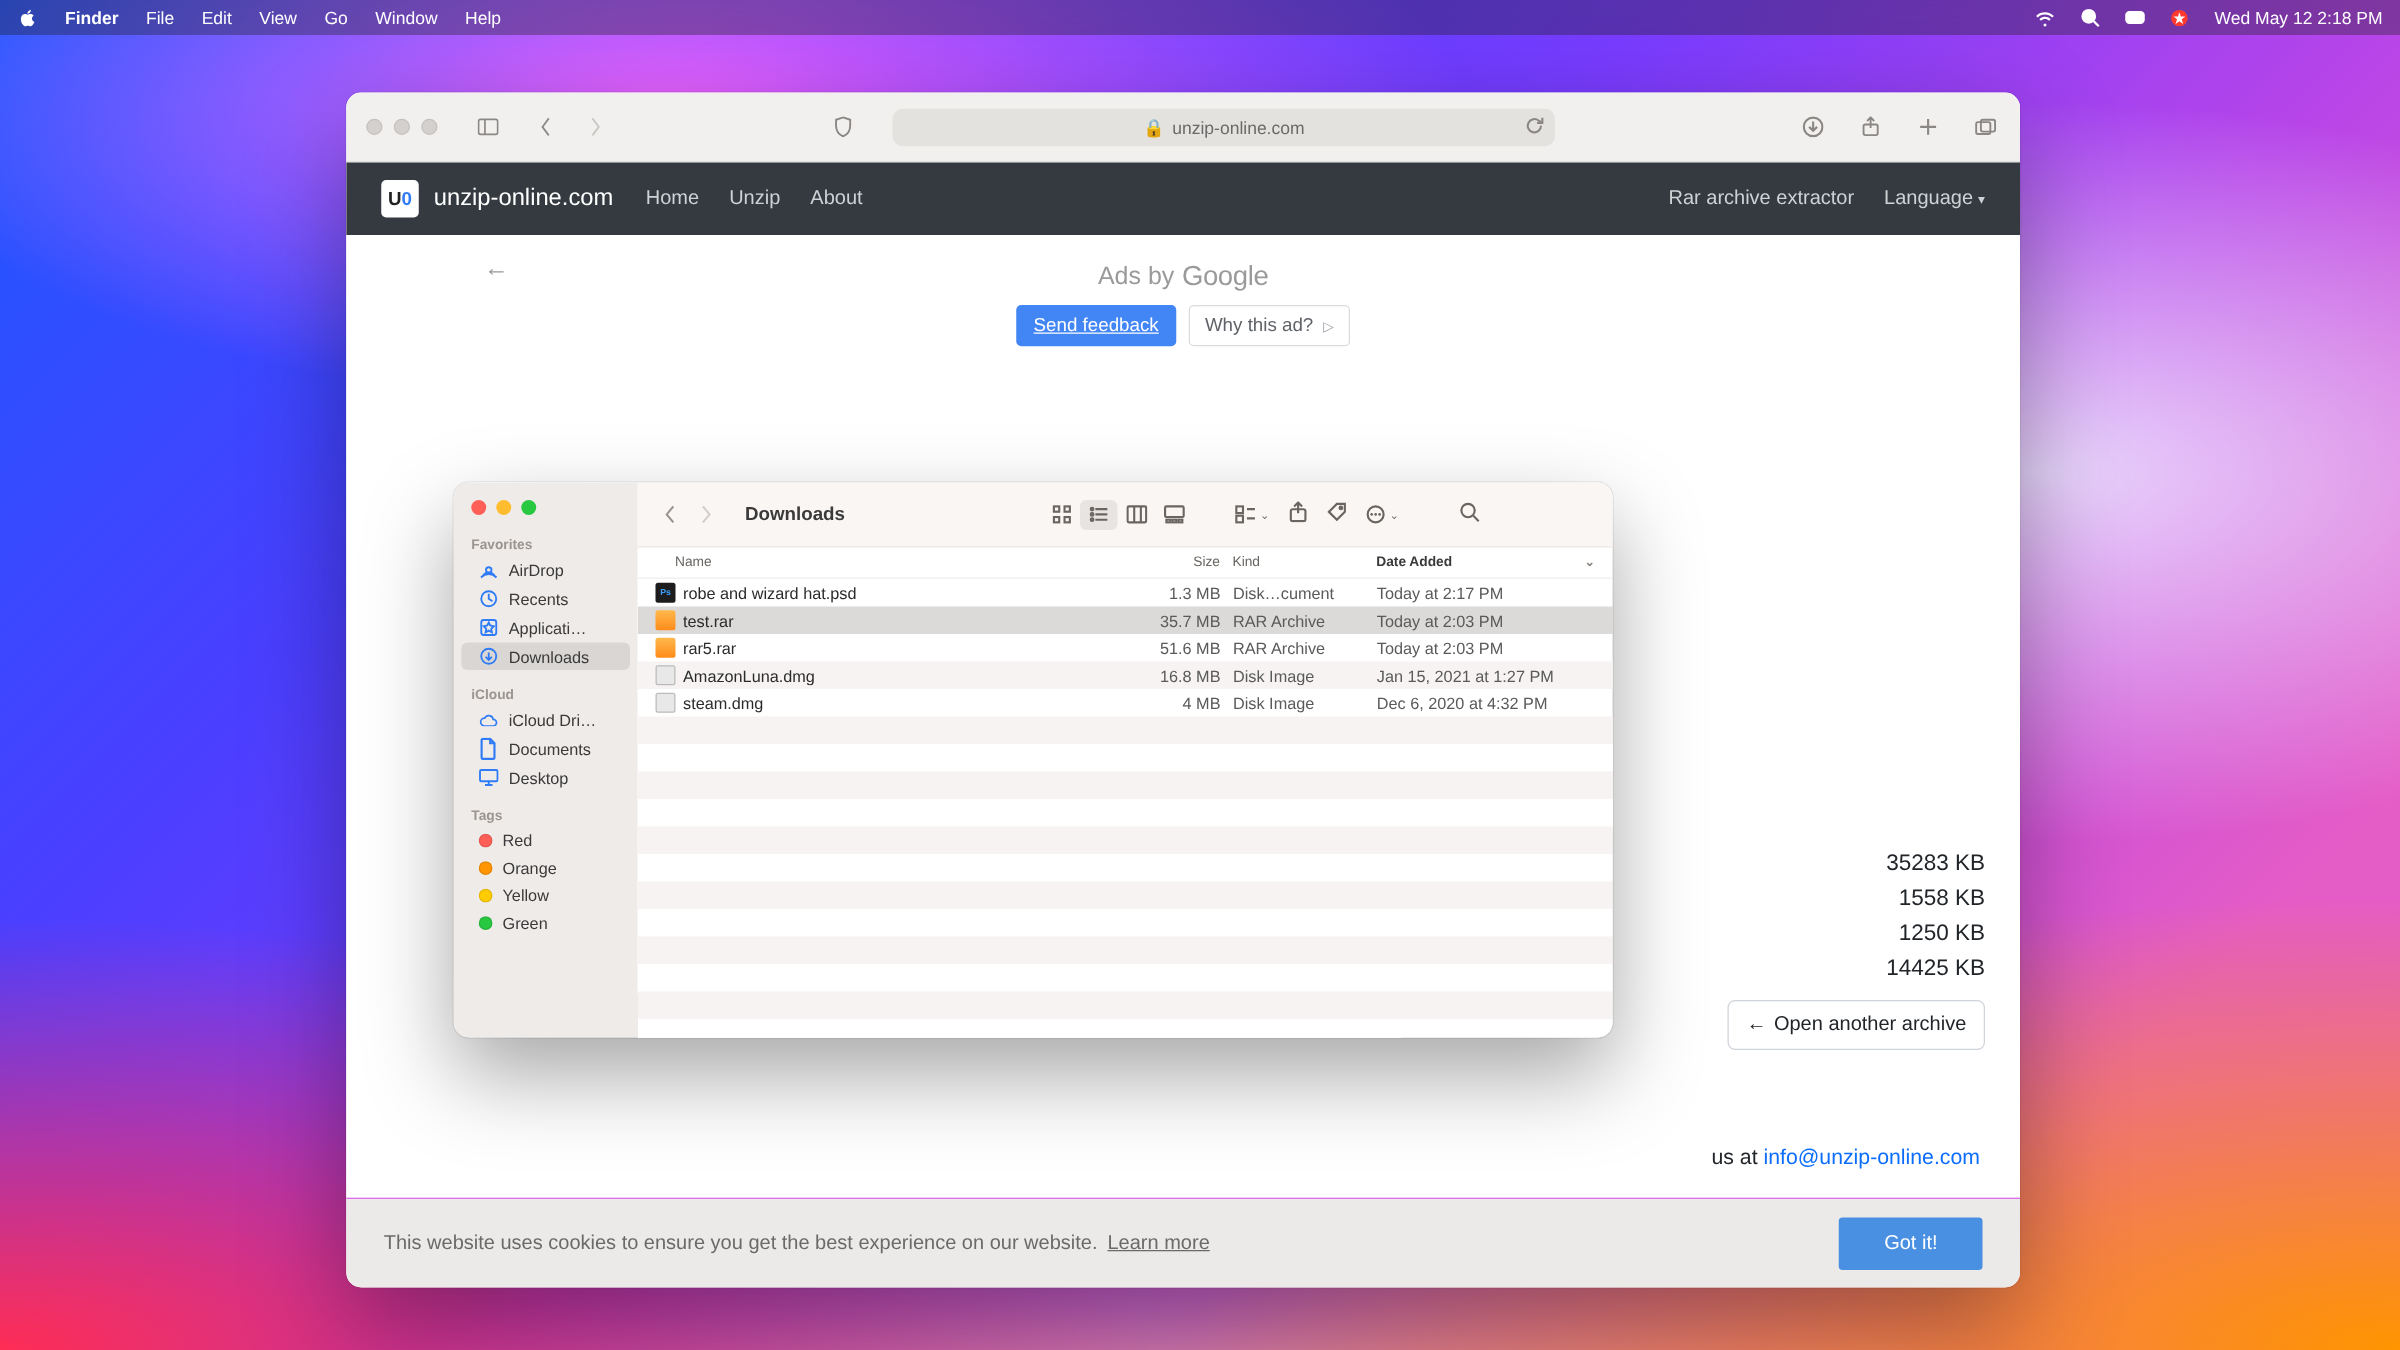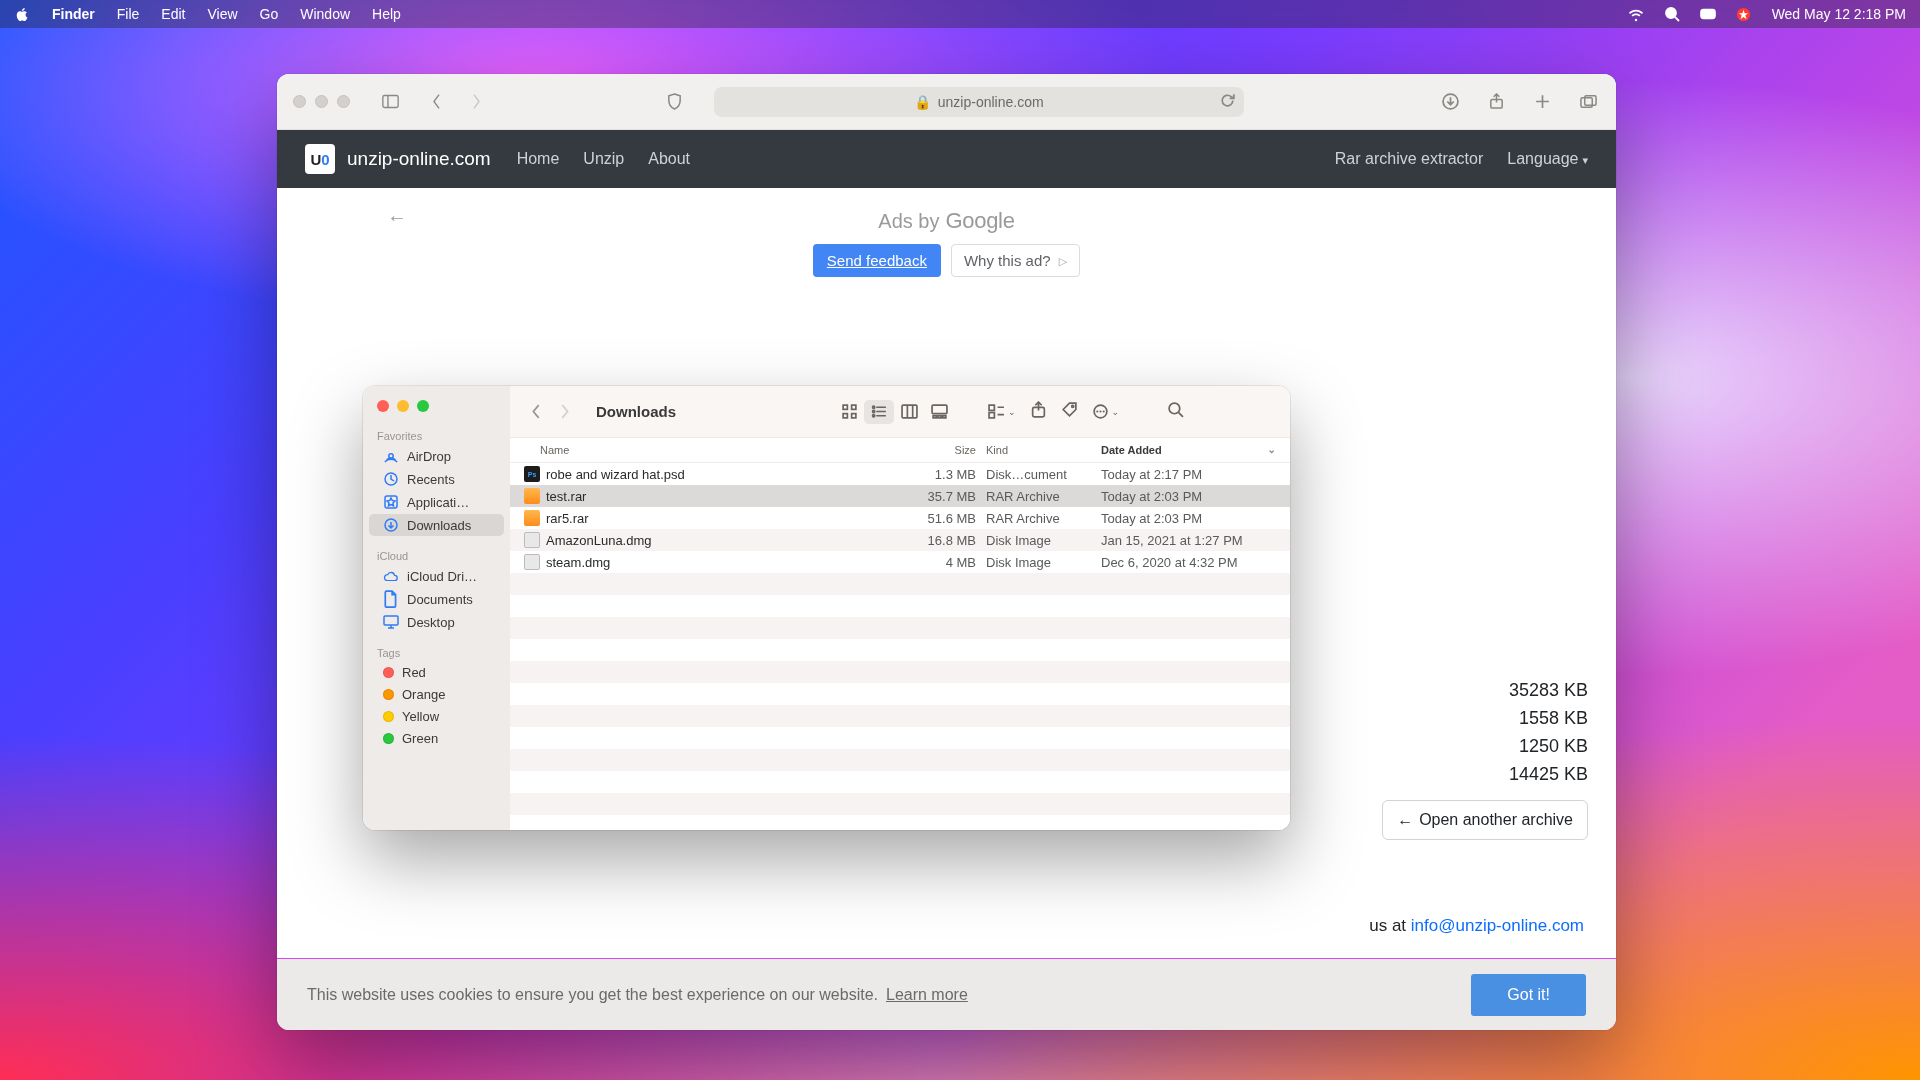--- a/index.html
+++ b/index.html
@@ -102,21 +102,21 @@
 .finder {
   position:absolute; left:363px; top:386px; width:927px; height:444px;
   background:#fff; border-radius:12px; overflow:hidden;
   box-shadow: 0 30px 70px rgba(0,0,0,.35), 0 0 0 1px rgba(0,0,0,.08);
   display:flex;
 }
 .finder-sidebar { width:147px; background:rgba(238,234,232,.95); backdrop-filter:blur(20px); padding:14px 0 0 0; font-size:13px; color:#3a3a3a; position:relative;}
 .finder-sidebar .traffic { display:flex; gap:8px; padding-left:14px; margin-bottom:14px;}
 .finder-sidebar .traffic span { width:12px;height:12px;border-radius:50%;}
 .t-close{background:#ff5f57;} .t-min{background:#febc2e;} .t-max{background:#28c840;}
-.fs-section { color:#9a9590; font-size:11px; font-weight:400; padding:4px 14px 2px;}
+.fs-section { color:#9a9590; font-size:11px; font-weight:700; padding:4px 14px 2px;}
 .fs-item { display:flex; align-items:center; gap:8px; padding:3px 10px 3px 14px; margin:1px 6px; border-radius:5px; color:#3a3a3a; white-space:nowrap; overflow:hidden; text-overflow:ellipsis;}
 .fs-item.selected { background:rgba(0,0,0,.09);}
 .fs-item .ic { width:16px;height:16px;display:flex;align-items:center;justify-content:center;color:#2f7cf6;flex-shrink:0;}
 .fs-item .tagdot { width:11px;height:11px;border-radius:50%;flex-shrink:0; border:1px solid rgba(0,0,0,.1);}
 
 .finder-main { flex:1; display:flex; flex-direction:column; background:#fff;}
 .finder-toolbar { height:52px; background:#faf6f4; border-bottom:1px solid #ece8e6; display:flex; align-items:center; padding:0 14px; gap:8px;}
 .finder-toolbar .navbtn { width:22px;height:22px;display:flex;align-items:center;justify-content:center;color:#9a9590;}
 .finder-toolbar .navbtn.disabled { opacity:.4;}
 .finder-toolbar .title { font-weight:600; font-size:15px; color:#3a3a3a; margin-left:12px;}

